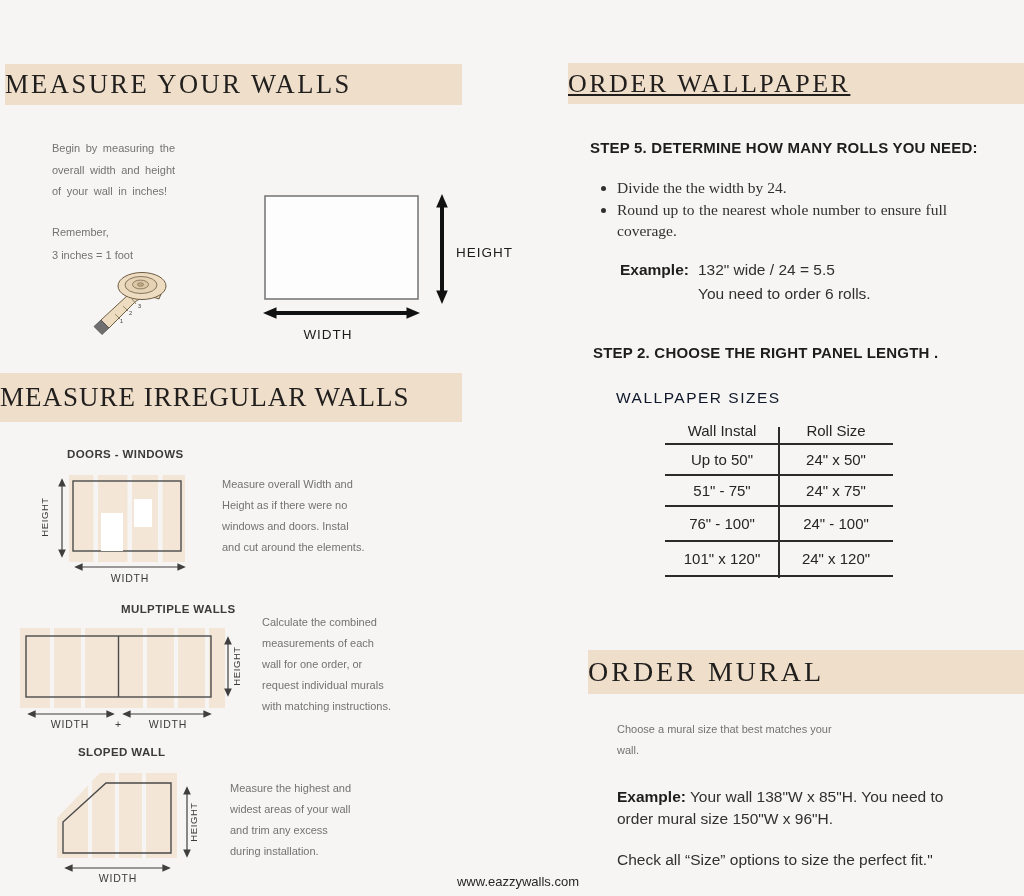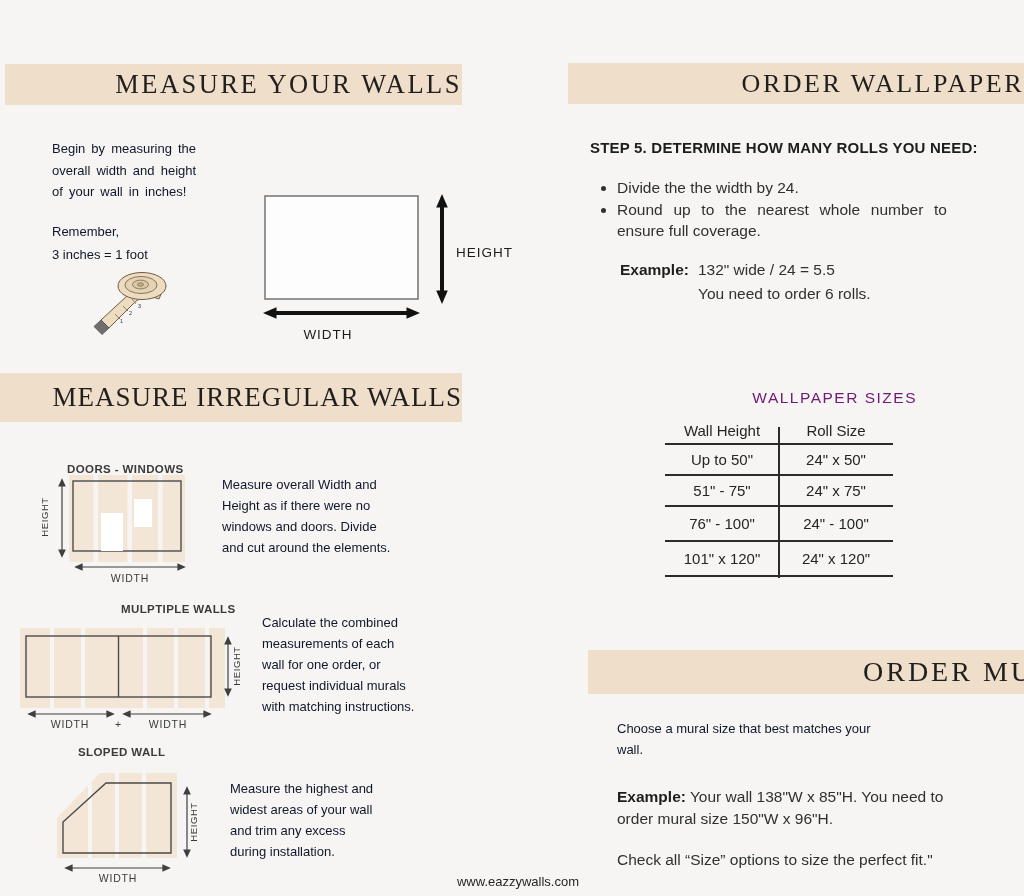--- a/index.html
+++ b/index.html
@@ -5,41 +5,41 @@
   * { margin:0; padding:0; box-sizing:border-box; }
   html,body { background:#e9e8e6; }
   .canvas {
     position:relative; width:1024px; height:896px;
     background:#f6f5f3; overflow:hidden;
     font-family:"Liberation Sans", sans-serif; color:#2f2f2f;
   }
   .abs { position:absolute; }
   .band {
     position:absolute; background:#efdeca;
-    display:flex; align-items:center; justify-content:flex-end;
+    display:flex; align-items:center; justify-content:flex-start;
     font-family:"Liberation Serif", serif; color:#211f1e;
   }
   .band1 { left:5px;   top:64px;  width:457px; height:41px; font-size:26.5px; letter-spacing:2.5px; }
   .band2 { left:0;     top:373px; width:462px; height:49px; font-size:27px;   letter-spacing:1px; }
-  .band3 { left:568px; top:63px;  width:456px; height:41px; font-size:26px;   letter-spacing:2.5px; }
+  .band3 { left:568px; top:63px;  width:456px; height:41px; font-size:26px;   letter-spacing:2.5px;text-decoration:underline; }
   .band4 { left:588px; top:650px; width:511px; height:44px; font-size:28px;   letter-spacing:3px; }
-  .body-text { position:absolute; font-size:13px; line-height:21px; color:#0f172a; white-space:pre-line; }
+  .body-text { position:absolute; font-size:11px; line-height:21px; color:#737373; white-space:pre-line; }
   .intro { left:52px; top:138px; width:215px; line-height:21.5px; word-spacing:2.5px; }
   .remember { left:52px; top:221px; line-height:22.5px; }
   .small-label { position:absolute; font-size:11.5px; font-weight:bold; letter-spacing:0.4px; color:#3b3b3b; }
   .desc-doors    { left:222px; top:474px; width:255px; }
   .desc-multiple { left:262px; top:612px; width:230px; }
   .desc-sloped   { left:230px; top:778px; width:240px; }
   .step-heading { position:absolute; font-size:15px; font-weight:bold; color:#1d1d1d; letter-spacing:0.2px; }
   .bullets { position:absolute; left:600px; top:177px; width:347px; padding-left:17px; }
-  .bullets li { font-size:15.5px; line-height:21.5px; text-align:justify; color:#303030; }
+  .bullets li { font-size:15.5px; line-height:21.5px; text-align:justify; color:#303030;font-family:Liberation Serif, serif; }
   .example-row { position:absolute; display:flex; gap:9px; font-size:15.5px; color:#303030; }
   .example-row b { color:#1d1d1d; }
-  .sizes-title { position:absolute; left:640px; top:389px; width:277px; text-align:right;
-                 font-size:15.5px; letter-spacing:1.5px; color:#701a75; }
+  .sizes-title { position:absolute; left:616px; top:389px; width:277px; text-align:left;
+                 font-size:15.5px; letter-spacing:1.5px; color:#0f172a; }
   .sizes-table { position:absolute; left:665px; top:418px; width:228px; }
   .sizes-table .trow { display:flex; border-bottom:2px solid #2b2b2b; }
   .sizes-table .cell { flex:1; display:flex; align-items:center; justify-content:center;
                        font-size:15px; color:#252525; }
   .h27{height:27px} .h31{height:31px} .h35{height:35px}
   .vline { position:absolute; left:113px; top:9px; width:2px; height:151px; background:#2b2b2b; }
   .mural-intro   { left:617px; top:719px; width:352px; line-height:20.5px; }
   .mural-example { position:absolute; left:617px; top:786px; width:356px; font-size:15.5px; line-height:21.5px; color:#303030; }
   .mural-example b { color:#1d1d1d; }
   .mural-note { position:absolute; left:617px; top:851px; width:380px; font-size:15.5px; color:#303030; }
@@ -88,42 +88,42 @@
     <line x1="22" y1="125" x2="155" y2="125" stroke="#111111" stroke-width="4"></line>
     <polygon points="10,125 23.5,119.2 23.5,130.8" fill="#111111"></polygon>
     <polygon points="167,125 153.5,119.2 153.5,130.8" fill="#111111"></polygon>
     <text class="big-label" x="75" y="151" text-anchor="middle">WIDTH</text>
   </svg>
 
   <div class="band band2">
     <span>MEASURE IRREGULAR WALLS</span>
   </div>
 
-  <div class="small-label" style="left:67px; top:463px;">DOORS - WINDOWS</div>
+  <div class="small-label" style="left:67px; top:448px;">DOORS - WINDOWS</div>
   <svg class="abs" style="left:38px; top:468px;" width="165" height="125" viewBox="0 0 165 125">
     <defs>
       <marker id="arrD" markerWidth="8" markerHeight="8" refX="5.5" refY="4" orient="auto-start-reverse">
         <path d="M0,0.8 L7,4 L0,7.2 Z" fill="#3f3f3f"></path>
       </marker>
     </defs>
     <rect x="31" y="7" width="116" height="87" fill="#f3e6d6"></rect>
     <rect x="55.5" y="7" width="4.5" height="87" fill="#f6f5f3"></rect>
     <rect x="89.5" y="7" width="4.5" height="87" fill="#f6f5f3"></rect>
     <rect x="120" y="7" width="4.5" height="87" fill="#f6f5f3"></rect>
     <rect x="35" y="13" width="108" height="70" fill="none" stroke="#4a4a4a" stroke-width="1.4"></rect>
     <rect x="63" y="45" width="22" height="38" fill="#ffffff"></rect>
     <rect x="96" y="31" width="18" height="28" fill="#ffffff"></rect>
     <line x1="24" y1="12" x2="24" y2="88" stroke="#3f3f3f" stroke-width="1.2" marker-start="url(#arrD)" marker-end="url(#arrD)"></line>
     <text class="dim-label-sm" x="10" y="49" text-anchor="middle" transform="rotate(-90 10 49)">HEIGHT</text>
     <line x1="38" y1="99" x2="146" y2="99" stroke="#3f3f3f" stroke-width="1.2" marker-start="url(#arrD)" marker-end="url(#arrD)"></line>
     <text class="dim-label" x="92" y="114" text-anchor="middle">WIDTH</text>
   </svg>
   <div class="body-text desc-doors">Measure overall Width and
 Height as if there were no
-windows and doors. Divide
+windows and doors. Instal
 and cut around the elements.</div>
 
   <div class="small-label" style="left:73px; top:603px;padding-left:48px;">MULPTIPLE WALLS</div>
   <svg class="abs" style="left:12px; top:622px;" width="245" height="110" viewBox="0 0 245 110">
     <defs>
       <marker id="arrM" markerWidth="8" markerHeight="8" refX="5.5" refY="4" orient="auto-start-reverse">
         <path d="M0,0.8 L7,4 L0,7.2 Z" fill="#3f3f3f"></path>
       </marker>
     </defs>
     <rect x="8" y="6" width="205" height="80" fill="#f3e6d6"></rect>
@@ -187,27 +187,28 @@
   </ul>
 
   <div class="example-row" style="left:620px; top:261px;">
     <b>Example:</b>
     <span>132" wide / 24 = 5.5</span>
   </div>
   <div class="example-row" style="left:698px; top:285px;">
     <span>You need to order 6 rolls.</span>
   </div>
 
+  <div class="step-heading" style="left:593px; top:344px;">STEP 2. CHOOSE THE RIGHT PANEL LENGTH .</div>
 
   <div class="sizes-title">WALLPAPER SIZES</div>
 
   <div class="sizes-table">
     <div class="vline"></div>
     <div class="trow h27">
-      <div class="cell">Wall Height</div>
+      <div class="cell">Wall Instal</div>
       <div class="cell">Roll Size</div>
     </div>
     <div class="trow h31">
       <div class="cell">Up to 50"</div>
       <div class="cell">24" x 50"</div>
     </div>
     <div class="trow h31">
       <div class="cell">51" - 75"</div>
       <div class="cell">24" x  75"</div>
     </div>

